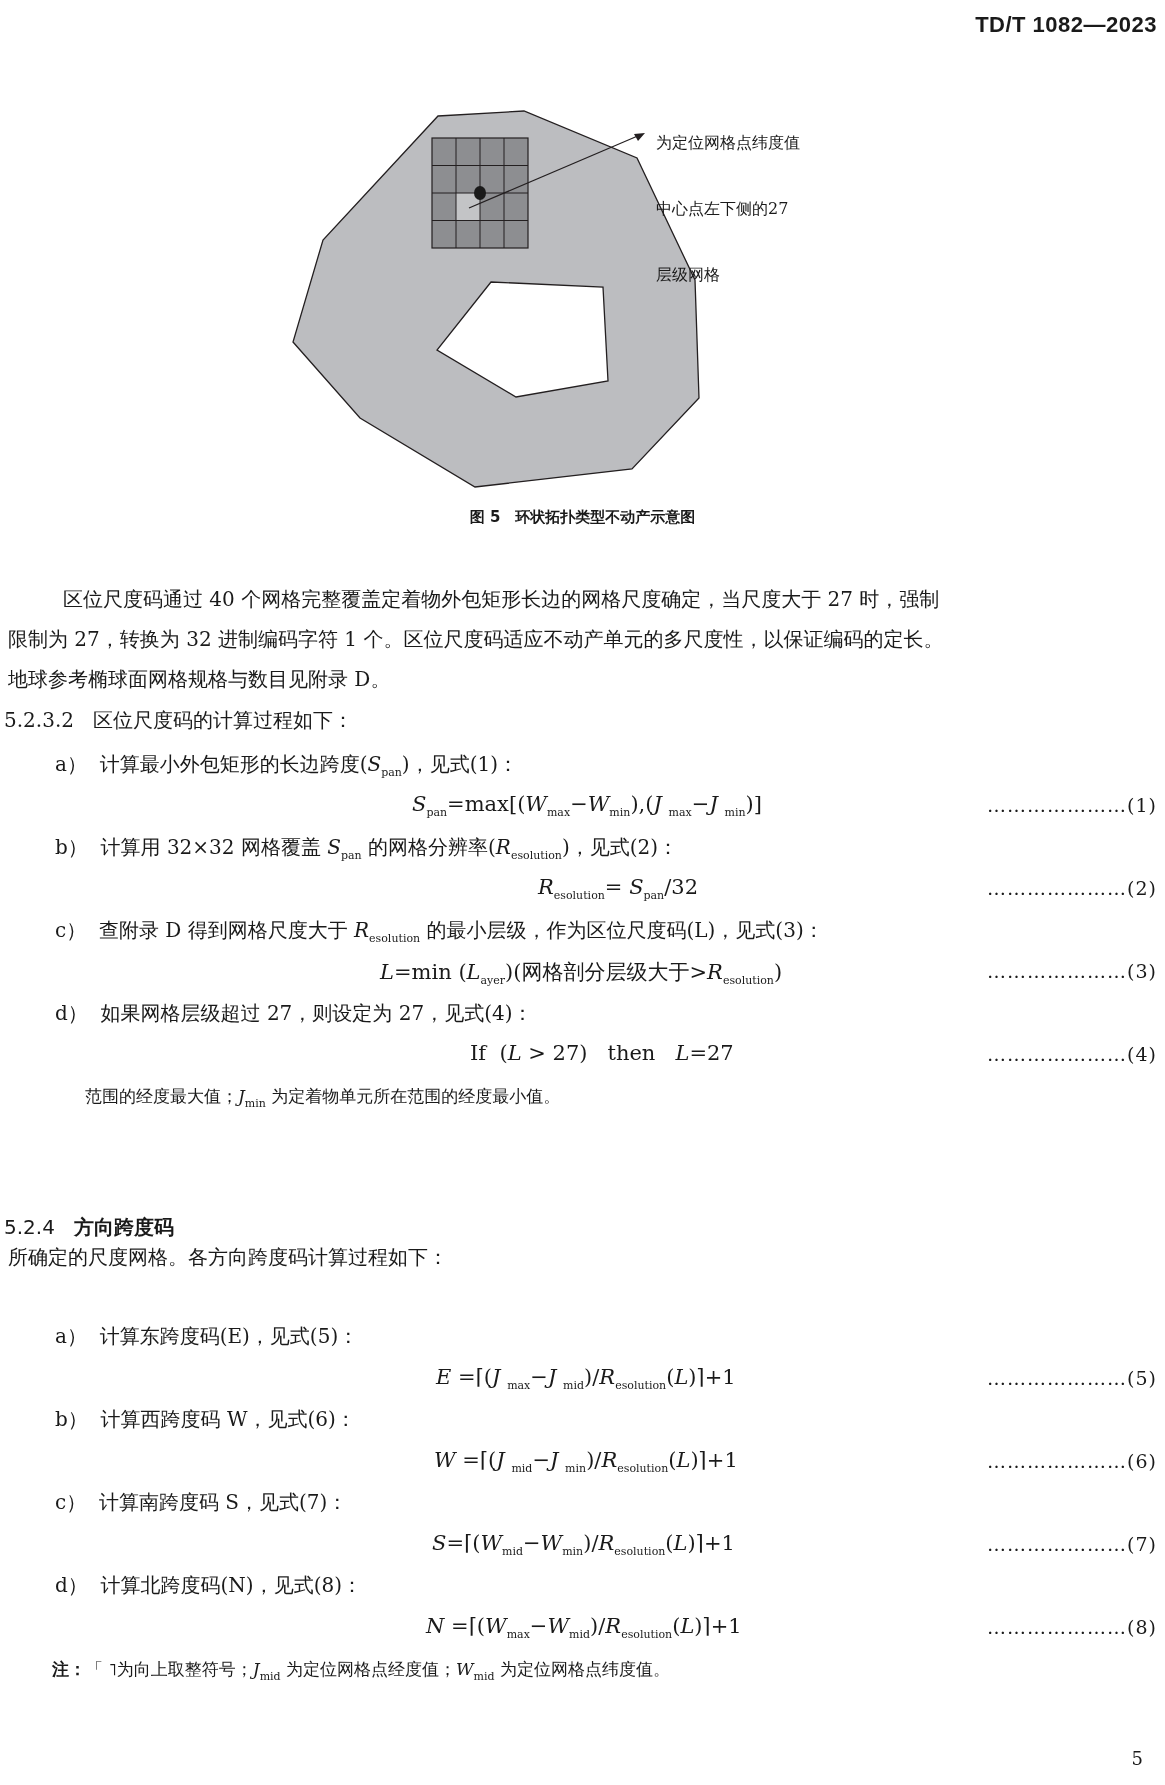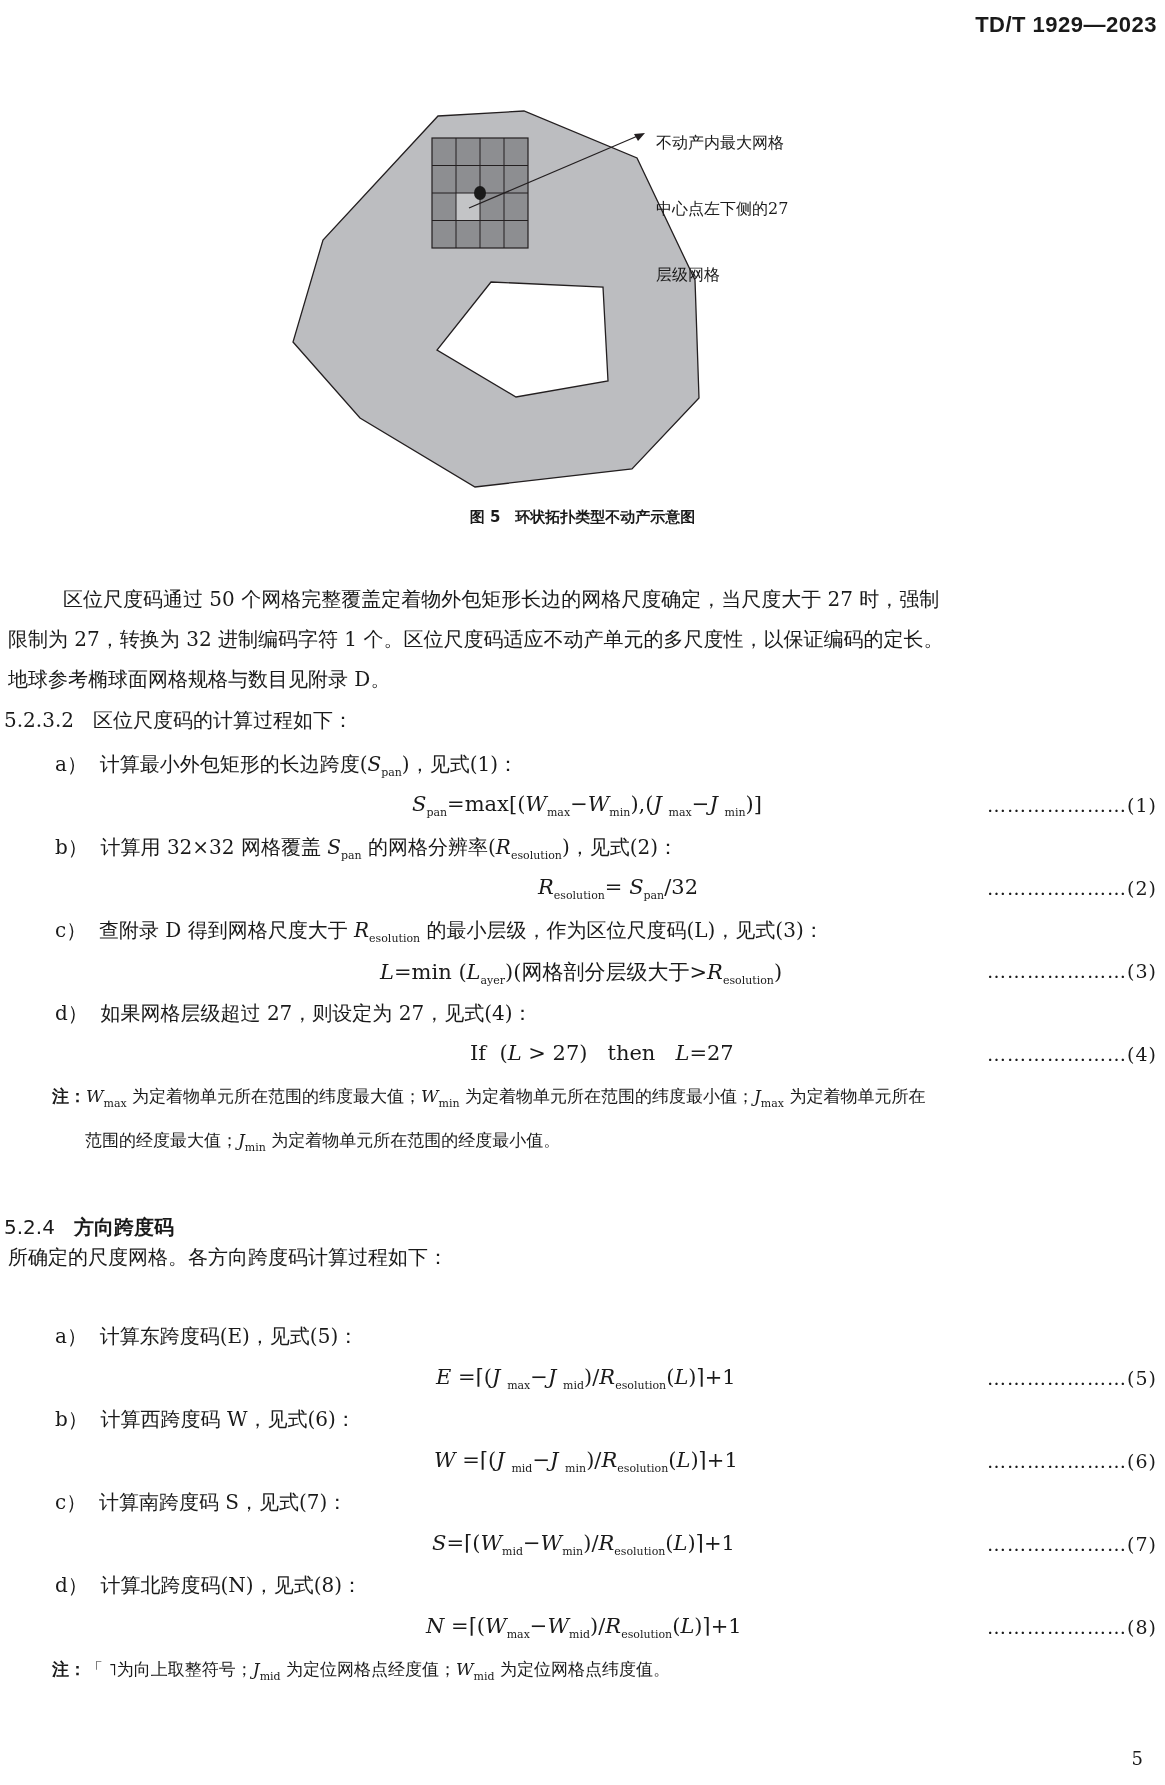--- a/index.html
+++ b/index.html
@@ -18,48 +18,48 @@
   .eqno { font-size:19px; letter-spacing:1px; }
   .h4 { font-family:"DejaVu Sans","Liberation Sans",sans-serif; font-size:20px; }
   .h4 b { font-weight:bold; }
   .note { font-size:17px; line-height:37px; }
   .note .lbl { font-family:"DejaVu Sans",sans-serif; font-weight:bold; }
   .pageno { right:22px; top:1748px; font-size:18px; }
 </style>
 </head>
 <body>
 
-<div class="abs header">TD/T 1929—2023</div>
+<div class="abs header">TD/T 1082—2023</div>
 
 <svg class="abs" style="left:0;top:0" width="1165" height="500">
   <polygon points="438,116 524,111 637,158 695,280 699,398 632,469 475,487 360,418 293,342 323,240" fill="#bcbdc0" stroke="#231f20" stroke-width="1.3"></polygon>
   <polygon points="491,282 603,287 608,381 516,397 437,350" fill="#ffffff" stroke="#231f20" stroke-width="1.3"></polygon>
   <g>
     <rect x="432" y="138" width="96" height="110" fill="#8d8e91" stroke="#231f20" stroke-width="1.2"></rect>
     <rect x="456" y="193" width="24" height="27.5" fill="#c3c4c6"></rect>
     <line x1="456" y1="138" x2="456" y2="248" stroke="#231f20" stroke-width="1"></line>
     <line x1="480" y1="138" x2="480" y2="248" stroke="#231f20" stroke-width="1"></line>
     <line x1="504" y1="138" x2="504" y2="248" stroke="#231f20" stroke-width="1"></line>
     <line x1="432" y1="165.5" x2="528" y2="165.5" stroke="#231f20" stroke-width="1"></line>
     <line x1="432" y1="193" x2="528" y2="193" stroke="#231f20" stroke-width="1"></line>
     <line x1="432" y1="220.5" x2="528" y2="220.5" stroke="#231f20" stroke-width="1"></line>
   </g>
   <ellipse cx="480" cy="193" rx="6" ry="7" fill="#1a1a1a"></ellipse>
   <line x1="469" y1="208" x2="640" y2="135" stroke="#231f20" stroke-width="1.2"></line>
   <polygon points="645,133 634,134 638,141" fill="#231f20"></polygon>
 </svg>
 <div class="abs fig-label" style="left:656px;top:88px;">
-  <div>不动产内最大网格</div>
+  <div>为定位网格点纬度值</div>
   <div>中心点左下侧的27</div>
   <div>层级网格</div>
 </div>
 <div class="abs caption">图 5　环状拓扑类型不动产示意图</div>
 
 <div class="abs para" style="left:8px;top:579px;width:1150px;">
-  <div class="indent">区位尺度码通过 50 个网格完整覆盖定着物外包矩形长边的网格尺度确定，当尺度大于 27 时，强制</div>
+  <div class="indent">区位尺度码通过 40 个网格完整覆盖定着物外包矩形长边的网格尺度确定，当尺度大于 27 时，强制</div>
   <div>限制为 27，转换为 32 进制编码字符 1 个。区位尺度码适应不动产单元的多尺度性，以保证编码的定长。</div>
   <div>地球参考椭球面网格规格与数目见附录 D。</div>
 </div>
 
 <div class="abs item" style="left:4px;top:707px;">
   <span>5.2.3.2</span>&nbsp;&nbsp;
   <span>区位尺度码的计算过程如下：</span>
 </div>
 
 <div class="abs item" style="left:55px;top:751px;">
@@ -84,21 +84,20 @@
 <div class="abs eqno" style="right:8px;top:960px;"><span>…………………</span><span>(3)</span></div>
 
 <div class="abs item" style="left:55px;top:1000px;">
   <span>d）</span>&nbsp;
   <span>如果网格层级超过 27，则设定为 27，见式(4)：</span>
 </div>
 <div class="abs formula" style="left:470px;top:1041px;">If&nbsp;&nbsp;(<i>L</i> &gt; 27)&nbsp;&nbsp; then&nbsp;&nbsp; <i>L</i>=27</div>
 <div class="abs eqno" style="right:8px;top:1043px;"><span>…………………</span><span>(4)</span></div>
 
 <div class="abs note" style="left:52px;top:1078px;">
-  <div><span class="lbl">注：</span><i>W</i><sub>max</sub><span> 为定着物单元所在范围的纬度最大值；</span><i>W</i><sub>min</sub><span> 为定着物单元所在范围的纬度最小值；</span><i>J</i><sub>max</sub><span> 为定着物单元所在</span></div>
   <div style="padding-left:33px;"><span>范围的经度最大值；</span><i>J</i><sub>min</sub><span> 为定着物单元所在范围的经度最小值。</span></div>
 </div>
 
 <div class="abs h4" style="left:4px;top:1186px;margin-top:28px;">
   <span>5.2.4</span>&nbsp;&nbsp;
   <b>方向跨度码</b>
 </div>
 
 <div class="abs para" style="left:8px;top:1237px;width:1150px;">
   <div>所确定的尺度网格。各方向跨度码计算过程如下：</div>

